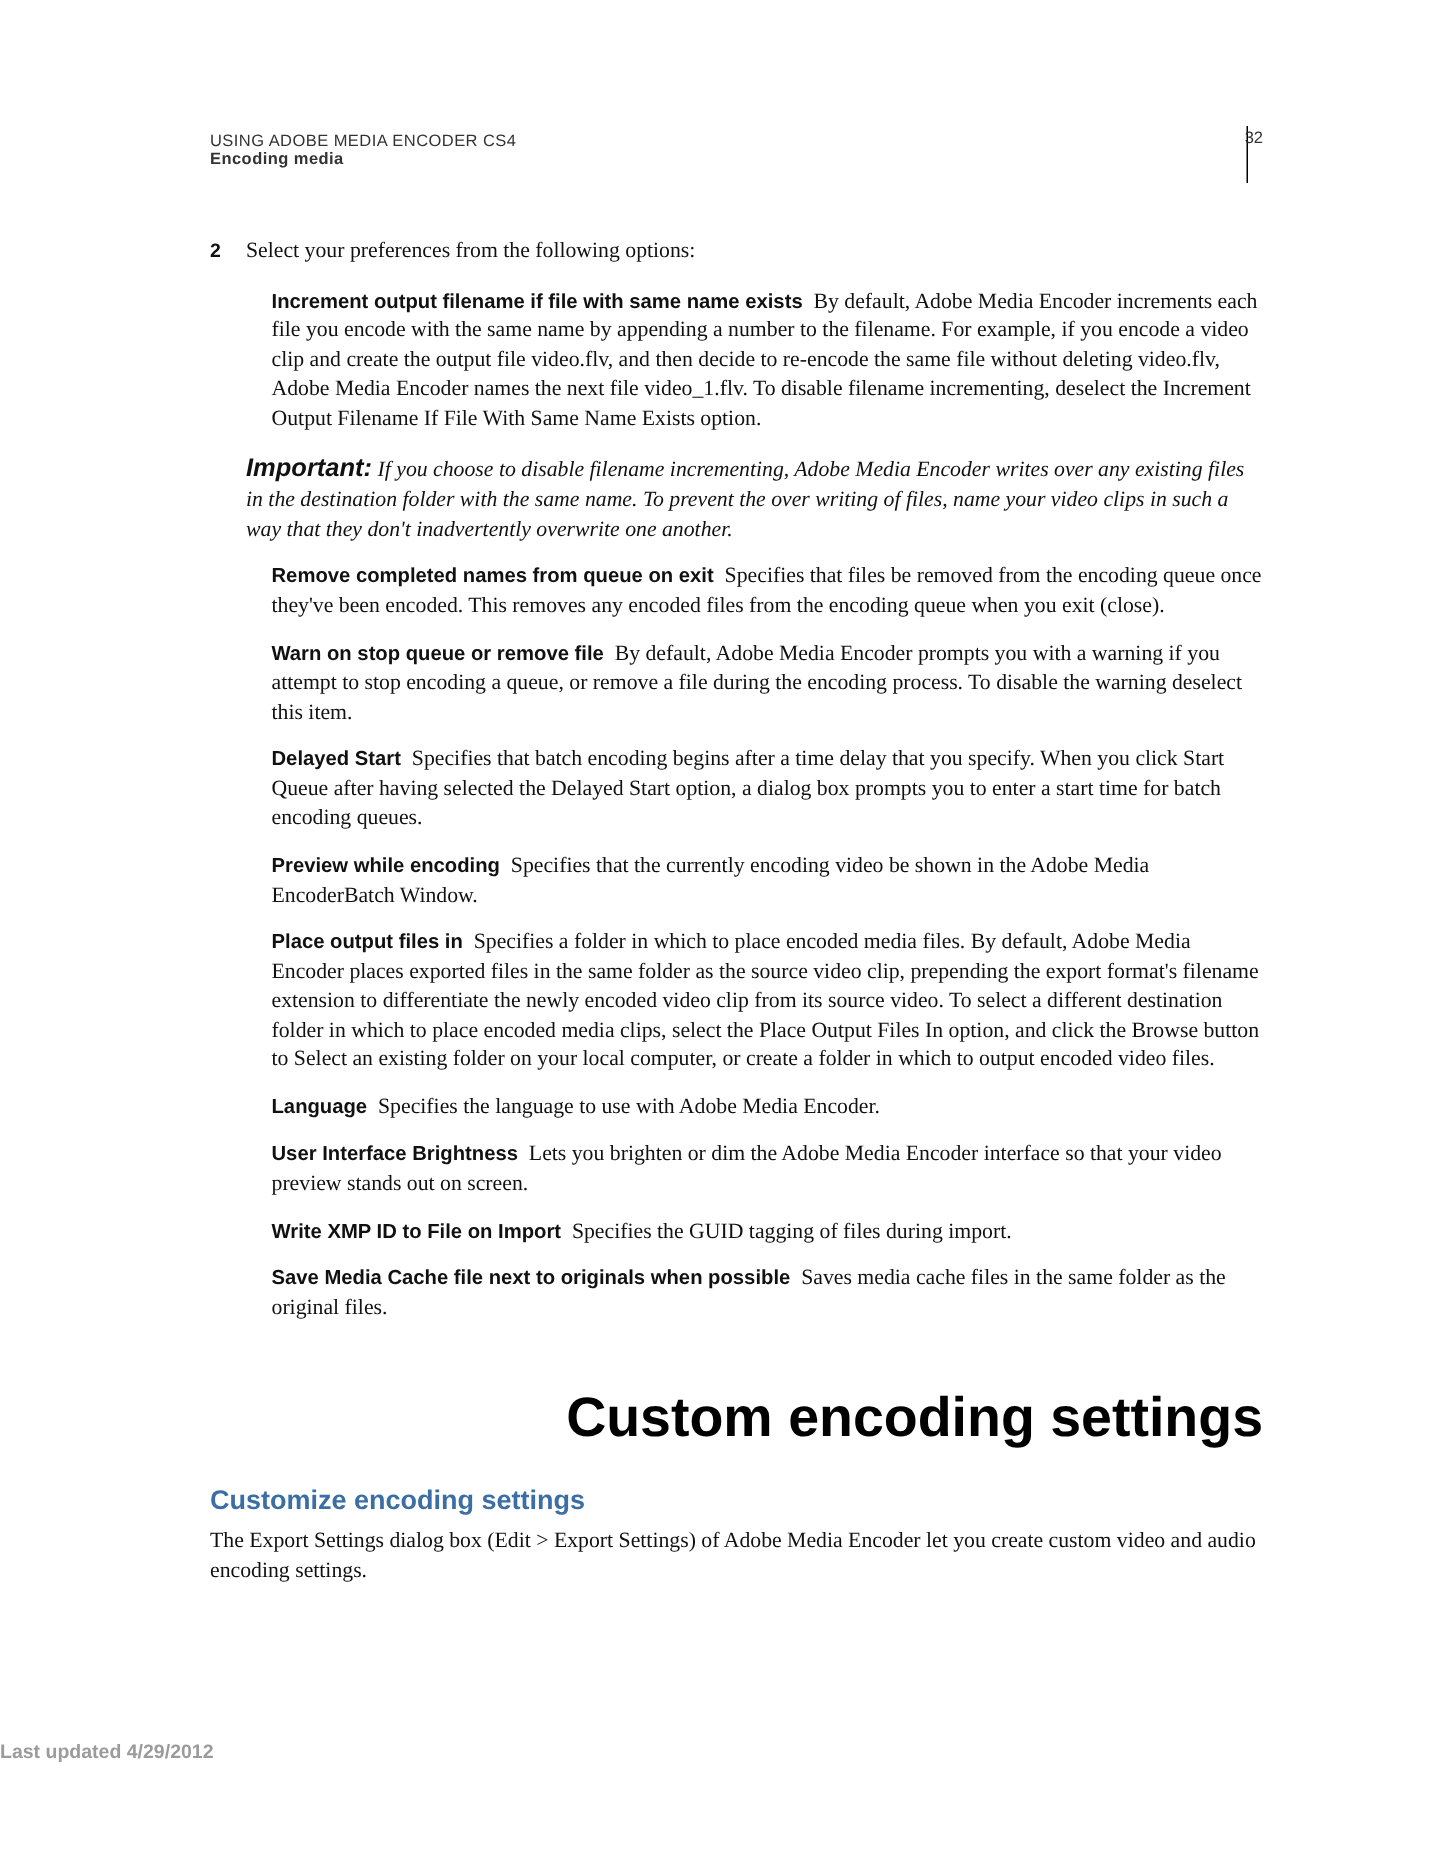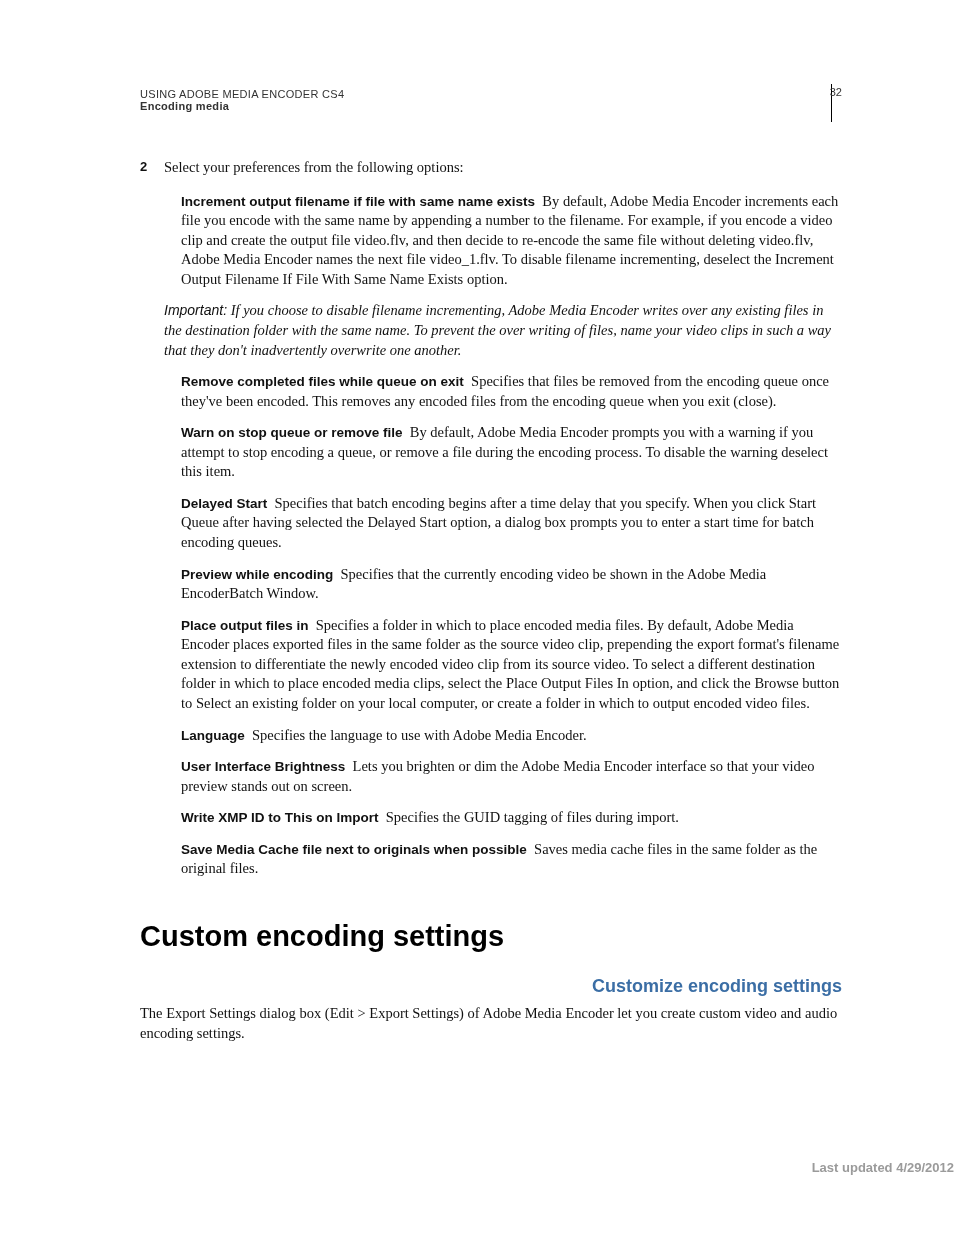--- a/index.html
+++ b/index.html
@@ -78,48 +78,48 @@
     font-family: "Myriad Pro", "Segoe UI", Arial, sans-serif;
     font-weight: 700;
     font-size: 13.5px;
   }
   .note {
     margin: 0 0 12px 24px;
     font-style: italic;
   }
   .note .lead {
     font-family: "Myriad Pro", "Segoe UI", Arial, sans-serif;
-    font-weight: 400;
+    font-weight: 700;
     font-style: italic;
-    font-size: 14px;
+    font-size: 17px;
   }
   h1.section {
     font-family: "Myriad Pro", "Segoe UI", Arial, sans-serif;
     font-weight: 700;
-    font-size: 29px;
+    font-size: 37px;
     margin: 38px 0 18px 0;
     color: #000;
+    text-align: right;
   }
   h2.subsection {
     font-family: "Myriad Pro", "Segoe UI", Arial, sans-serif;
     font-weight: 700;
     font-size: 18px;
     margin: 10px 0 6px 0;
     color: #3b6ea5;
-    text-align: right;
   }
   .plain {
     margin: 0 0 12px 0;
   }
   .footer {
     position: absolute;
     bottom: 60px;
     left: 0;
     right: 0;
-    text-align: right;
+    text-align: left;
     font-family: "Myriad Pro", "Segoe UI", Arial, sans-serif;
     font-weight: 700;
     font-size: 13px;
     color: #9b9b9b;
   }
 </style>
 </head>
 <body>
 
 <div class="page">
@@ -140,21 +140,21 @@
 
     <p class="defpara">
       <span class="term">Increment output filename if file with same name exists</span>&nbsp;&nbsp;<span>By default, Adobe Media Encoder increments each file you encode with the same name by appending a number to the filename. For example, if you encode a video clip and create the output file video.flv, and then decide to re-encode the same file without deleting video.flv, Adobe Media Encoder names the next file video_1.flv. To disable filename incrementing, deselect the Increment Output Filename If File With Same Name Exists option.</span>
     </p>
 
     <p class="note">
       <span class="lead">Important:</span> <span>If you choose to disable filename incrementing, Adobe Media Encoder writes over any existing files in the destination folder with the same name. To prevent the over writing of files, name your video clips in such a way that they don't inadvertently overwrite one another.</span>
     </p>
 
     <p class="defpara">
-      <span class="term">Remove completed files while queue on exit</span>&nbsp;&nbsp;<span>Specifies that files be removed from the encoding queue once they've been encoded. This removes any encoded files from the encoding queue when you exit (close).</span>
+      <span class="term">Remove completed names from queue on exit</span>&nbsp;&nbsp;<span>Specifies that files be removed from the encoding queue once they've been encoded. This removes any encoded files from the encoding queue when you exit (close).</span>
     </p>
 
     <p class="defpara">
       <span class="term">Warn on stop queue or remove file</span>&nbsp;&nbsp;<span>By default, Adobe Media Encoder prompts you with a warning if you attempt to stop encoding a queue, or remove a file during the encoding process. To disable the warning deselect this item.</span>
     </p>
 
     <p class="defpara">
       <span class="term">Delayed Start</span>&nbsp;&nbsp;<span>Specifies that batch encoding begins after a time delay that you specify. When you click Start Queue after having selected the Delayed Start option, a dialog box prompts you to enter a start time for batch encoding queues.</span>
     </p>
 
@@ -169,21 +169,21 @@
     <p class="defpara">
       <span class="term">Language</span>&nbsp;&nbsp;<span>Specifies the language to use with Adobe Media Encoder.</span>
     </p>
 
 
     <p class="defpara">
       <span class="term">User Interface Brightness</span>&nbsp;&nbsp;<span>Lets you brighten or dim the Adobe Media Encoder interface so that your video preview stands out on screen.</span>
     </p>
 
     <p class="defpara">
-      <span class="term">Write XMP ID to This on Import</span>&nbsp;&nbsp;<span>Specifies the GUID tagging of files during import.</span>
+      <span class="term">Write XMP ID to File on Import</span>&nbsp;&nbsp;<span>Specifies the GUID tagging of files during import.</span>
     </p>
 
     <p class="defpara">
       <span class="term">Save Media Cache file next to originals when possible</span>&nbsp;&nbsp;<span>Saves media cache files in the same folder as the original files.</span>
     </p>
 
     <h1 class="section">Custom encoding settings</h1>
 
     <h2 class="subsection">Customize encoding settings</h2>
 

